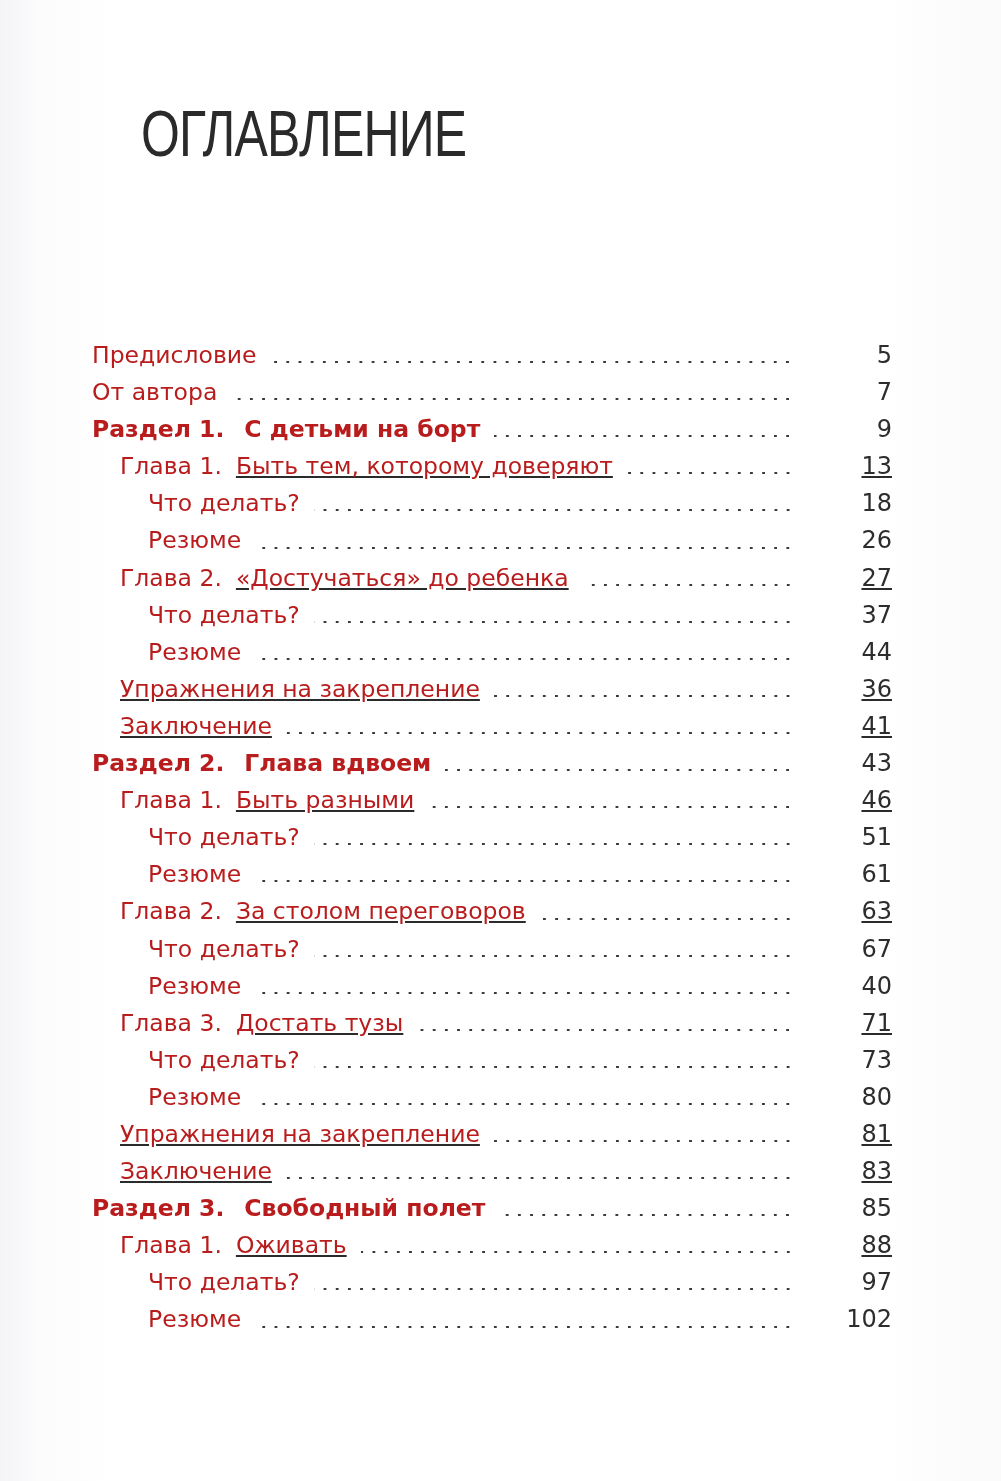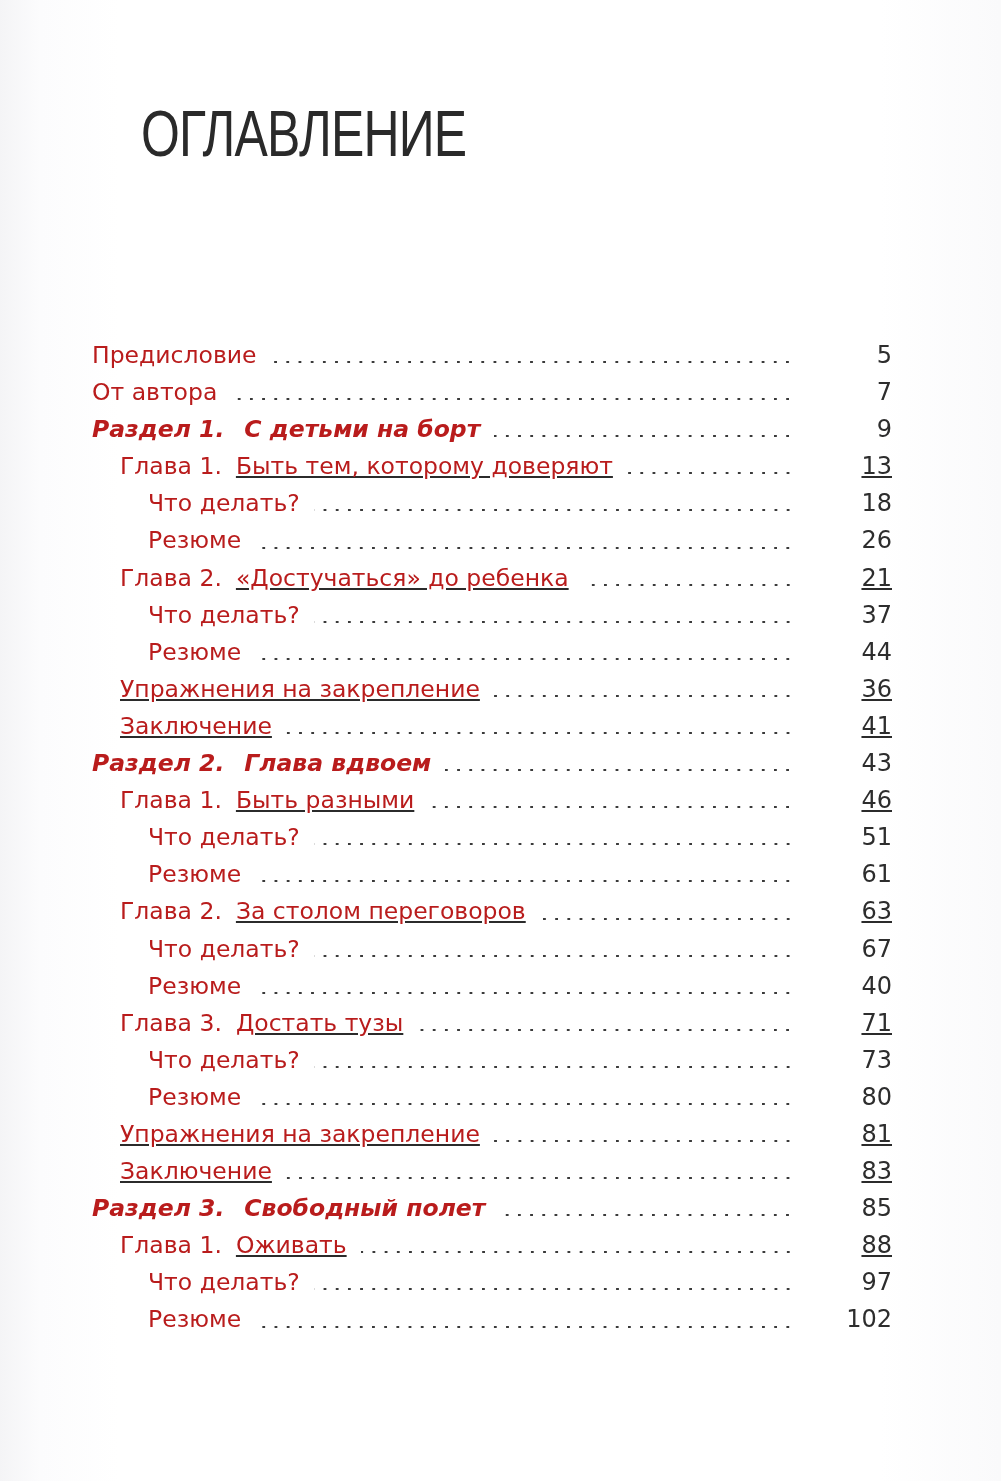--- a/index.html
+++ b/index.html
@@ -41,21 +41,21 @@
       height: 37.1px;
       display: flex;
       align-items: baseline;
       font-size: 23.5px;
       line-height: 37px;
       white-space: nowrap;
     }
     .toc-row.level-1 { padding-left: 0; }
     .toc-row.level-2 { padding-left: 28px; text-decoration: underline; }
     .toc-row.level-3 { padding-left: 56px; }
-    .toc-row.section .toc-label { font-weight: bold; font-style: italic; }
+    .toc-row.section .toc-label { font-weight: bold; }
     .toc-label {
       flex: 0 0 auto;
       color: #b91c1c;
     }
     .toc-label .num {
       display: inline-block;
       margin-right: 14px;
     }
     .toc-row.section .toc-label .num { margin-right: 20px; }
     .toc-leader {
@@ -112,21 +112,21 @@
       <span class="toc-page">18</span>
     </div>
   <div class="toc-row level-3">
       <span class="toc-label"><span>Резюме</span></span>
       <span class="toc-leader"></span>
       <span class="toc-page">26</span>
     </div>
   <div class="toc-row level-2">
       <span class="toc-label"><span class="num">Глава 2.</span><span>«Достучаться» до ребенка</span></span>
       <span class="toc-leader"></span>
-      <span class="toc-page">21</span>
+      <span class="toc-page">27</span>
     </div>
   <div class="toc-row level-3">
       <span class="toc-label"><span>Что делать?</span></span>
       <span class="toc-leader"></span>
       <span class="toc-page">37</span>
     </div>
   <div class="toc-row level-3">
       <span class="toc-label"><span>Резюме</span></span>
       <span class="toc-leader"></span>
       <span class="toc-page">44</span>

